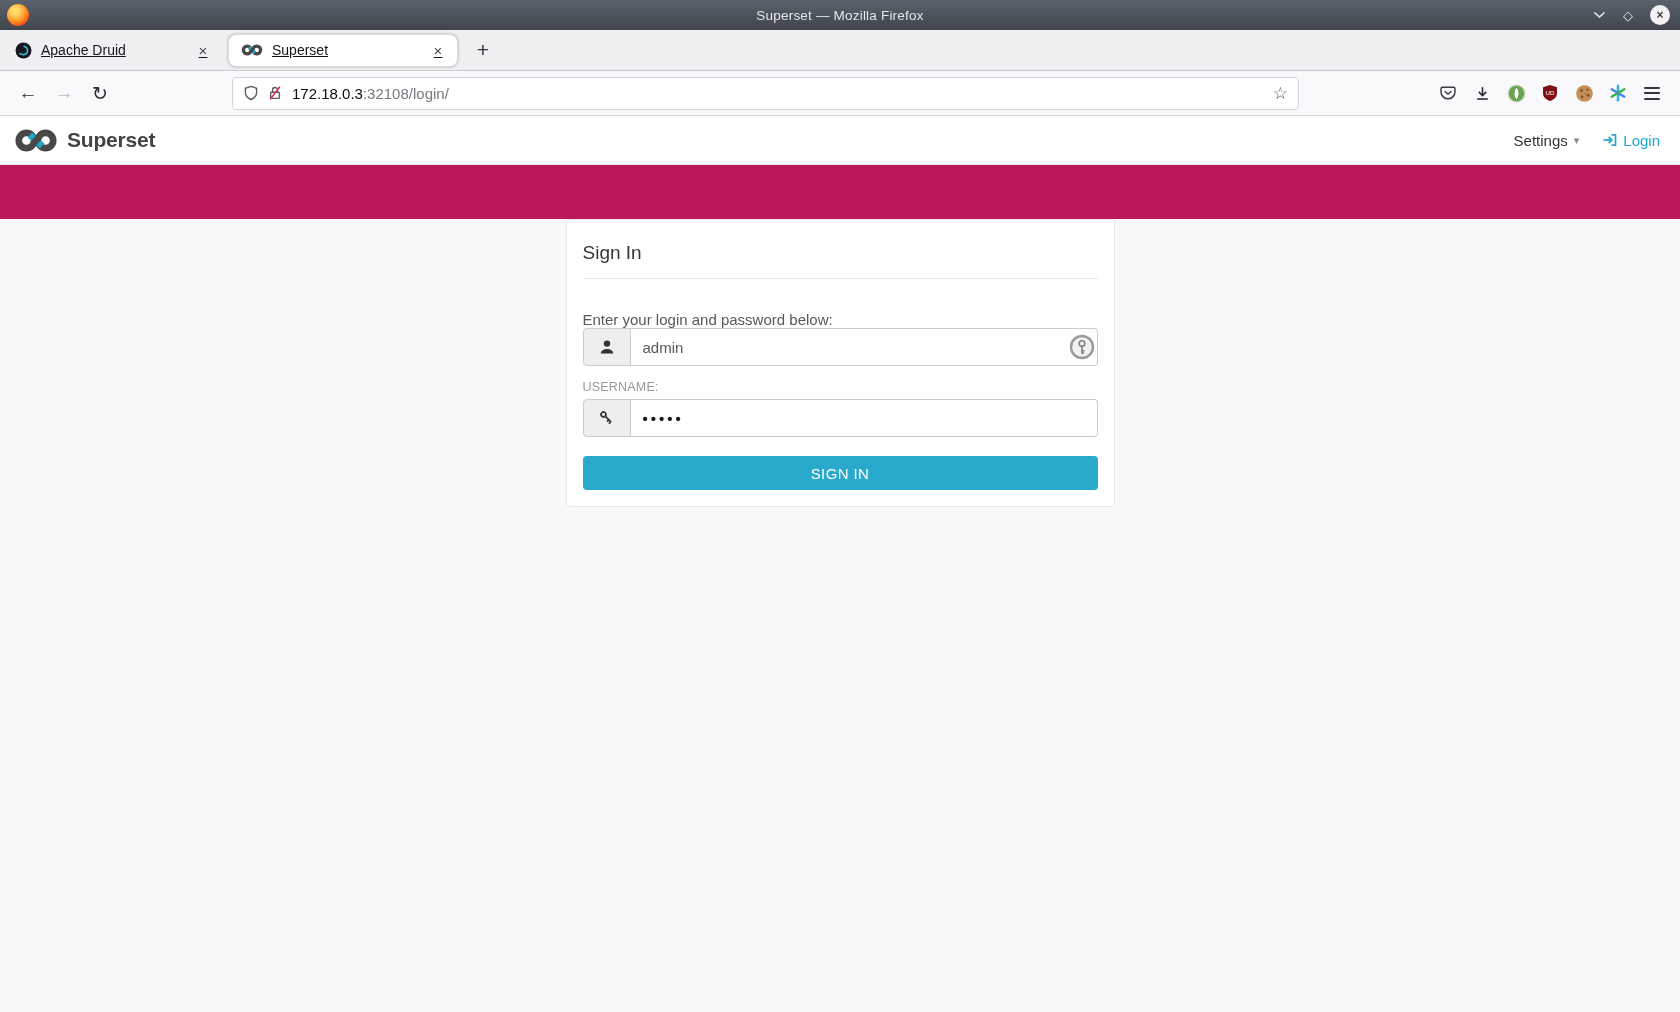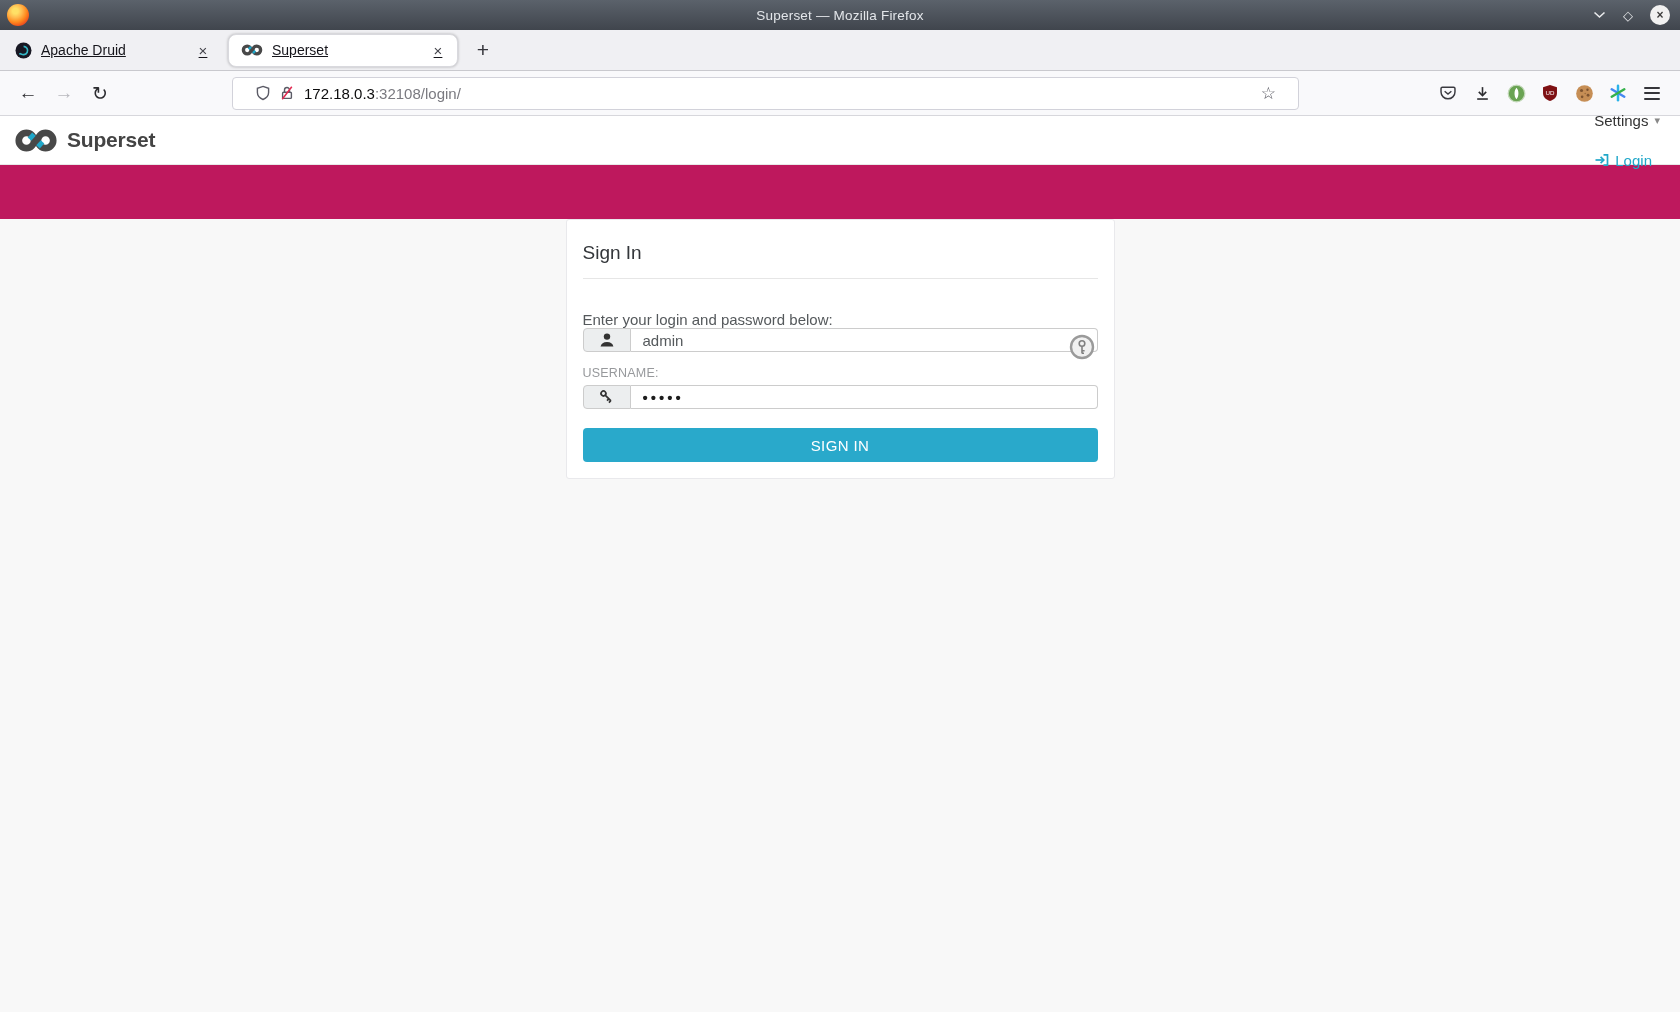--- a/index.html
+++ b/index.html
@@ -25,46 +25,46 @@
   .tab-label { flex:1; overflow:hidden; white-space:nowrap; }
   .tab-close { width:22px; height:22px; display:flex; align-items:center; justify-content:center; color:#45454c; font-size:15px; border-radius:4px; }
   .newtab-btn { width:30px; height:30px; margin-left:10px; display:flex; align-items:center; justify-content:center; font-size:21px; color:#35353b; border-radius:4px; }
 
   
   .navbar { height:45px; background:#f9f9fb; border-bottom:1px solid #d7d7dc; display:flex; align-items:center; padding:0 12px; }
   .nav-btn { width:32px; height:32px; display:flex; align-items:center; justify-content:center; font-size:19px; color:#2c2c30; border-radius:4px; flex:none; }
   .nav-btn + .nav-btn { margin-left:4px; }
   .nav-disabled { color:#b7b7bd; }
   .urlbar { margin-left:116px; width:1067px; height:33px; background:#fff; border:1px solid #d2d2da; border-radius:4px;
-    display:flex; align-items:center; padding:0 22px; flex:none; }
+    display:flex; align-items:center; padding:0 10px; flex:none; }
   .urlbar .sep { width:8px; }
   .url-text { margin-left:9px; font-size:15px; color:#0c0c0d; white-space:nowrap; }
   .url-path { color:#7a7a80; }
   .url-star { margin-left:auto; font-size:17px; color:#55555e; }
   .ext-cluster { display:flex; align-items:center; gap:10px; margin-left:137px; }
   .ext-btn { width:24px; height:24px; display:flex; align-items:center; justify-content:center; }
   .hamburger { display:flex; flex-direction:column; gap:3.5px; }
   .hamburger div { width:16px; height:2px; background:#35353a; border-radius:1px; }
 
   
   .siteheader { height:49px; background:#fff; border-bottom:1px solid #e8e8e8; display:flex; align-items:center; padding:0 14px; }
   .brand { display:flex; align-items:center; gap:9px; }
   .brand-name { font-size:21px; font-weight:bold; color:#444; letter-spacing:-.2px; }
-  .header-right { margin-left:auto; display:flex; gap:23px; padding-right:6px; font-size:15px;flex-direction:column; }
+  .header-right { margin-left:auto; display:flex; align-items:center; gap:23px; padding-right:6px; font-size:15px; }
   .settings-link { color:#333; display:flex; align-items:center; gap:6px; }
   .settings-caret { color:#888; font-size:11px; }
   .login-link { color:#20a7c9; display:flex; align-items:center; gap:5px; }
 
   
   .content { position:relative; height:846px; background:#f8f8f8; }
   .card { width:549px; margin:54px auto 0; background:#fff; border:1px solid #e9e9ec; border-radius:3px; padding:15px 16px 16px; }
   .card-title { font-size:19px; font-weight:400; color:#33363a; padding:7px 0 14px; border-bottom:1px solid #e6e6e6; }
   .instruction { margin-top:32px; font-size:15px; color:#55595c; }
   .field-label { margin-top:14px; margin-bottom:5px; font-size:12.5px; color:#97999c; letter-spacing:.2px; }
-  .input-group { display:flex; height:24px; position:relative; }
+  .input-group { display:flex; height:38px; position:relative; }
   .addon { width:48px; flex:none; background:#eceeef; border:1px solid #ccc; border-radius:4px 0 0 4px;
     display:flex; align-items:center; justify-content:center; }
   .text-input { flex:1; min-width:0; border:1px solid #ccc; border-left:none; border-radius:0 4px 4px 0;
     font-family:inherit; font-size:15px; color:#55595c; padding:0 12px; outline:none; background:#fff; }
   .pw-input { font-size:15px; font-weight:bold; color:#1d1d1d; letter-spacing:3px; }
   .keepass-badge { position:absolute; right:3px; top:6px; width:26px; height:26px; }
   .submit-btn { margin-top:19px; width:100%; height:34px; background:#29a9cb; border:none; border-radius:4px;
     color:#fff; font-family:inherit; font-size:15px; letter-spacing:.4px; cursor:pointer; }
 </style>
 </head>

